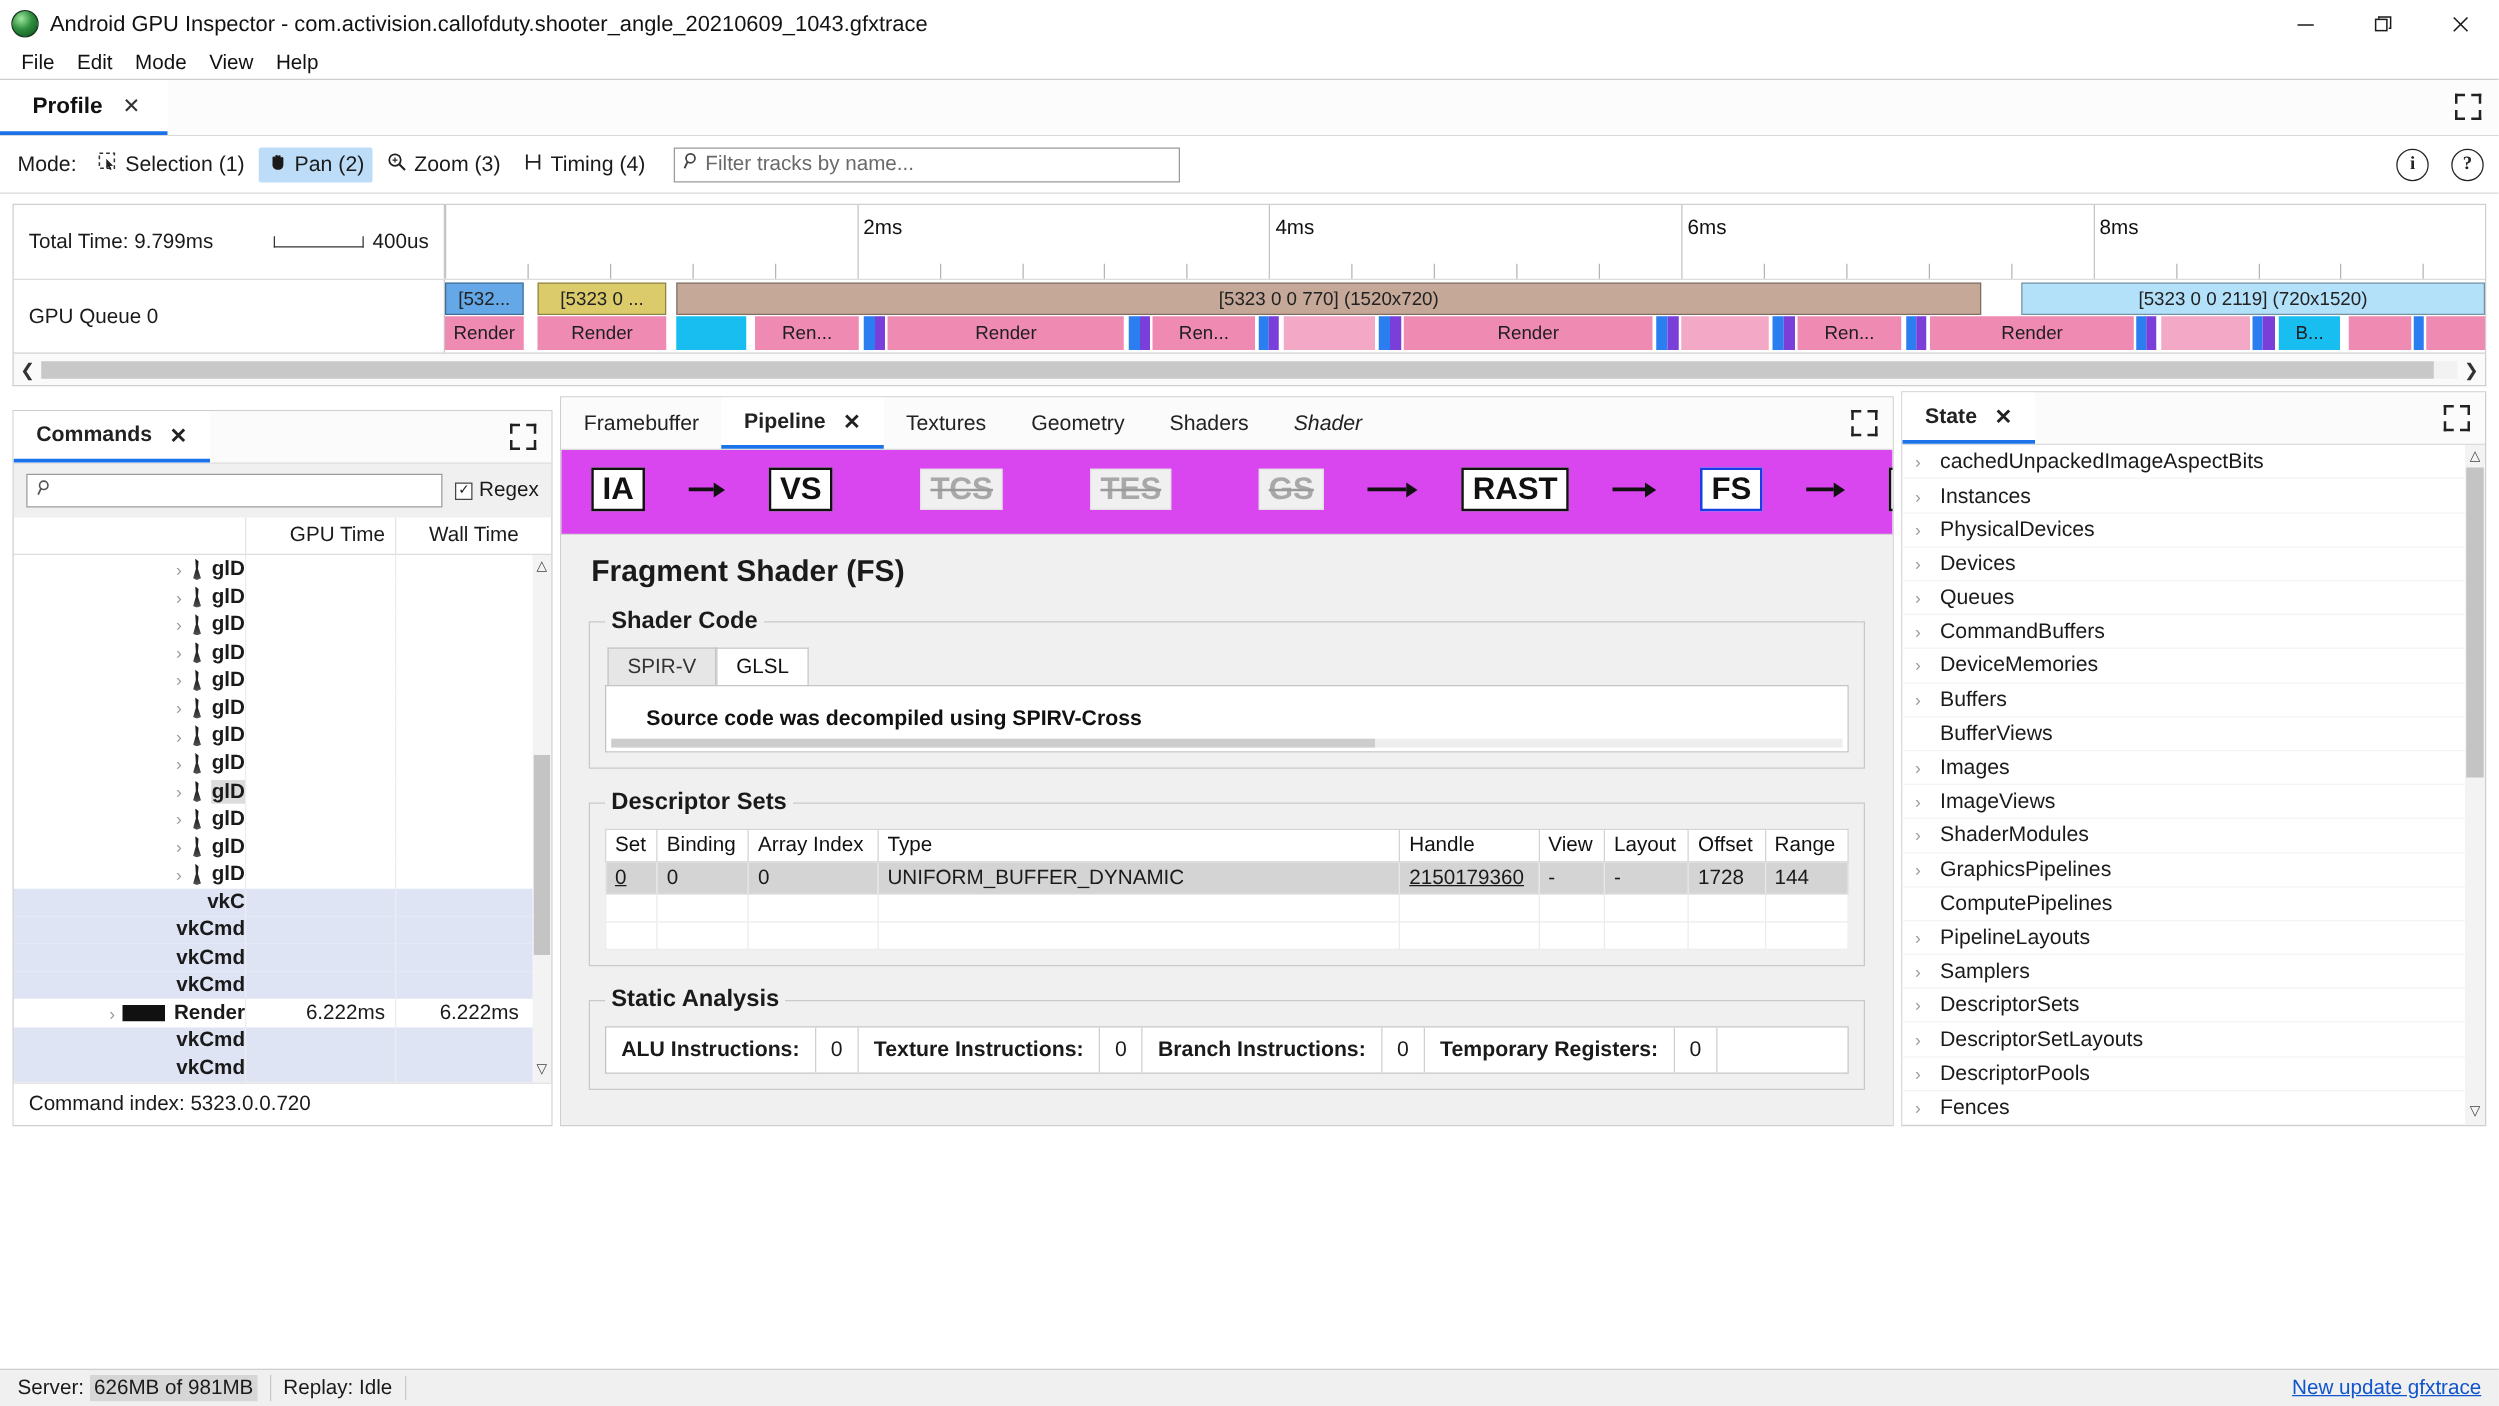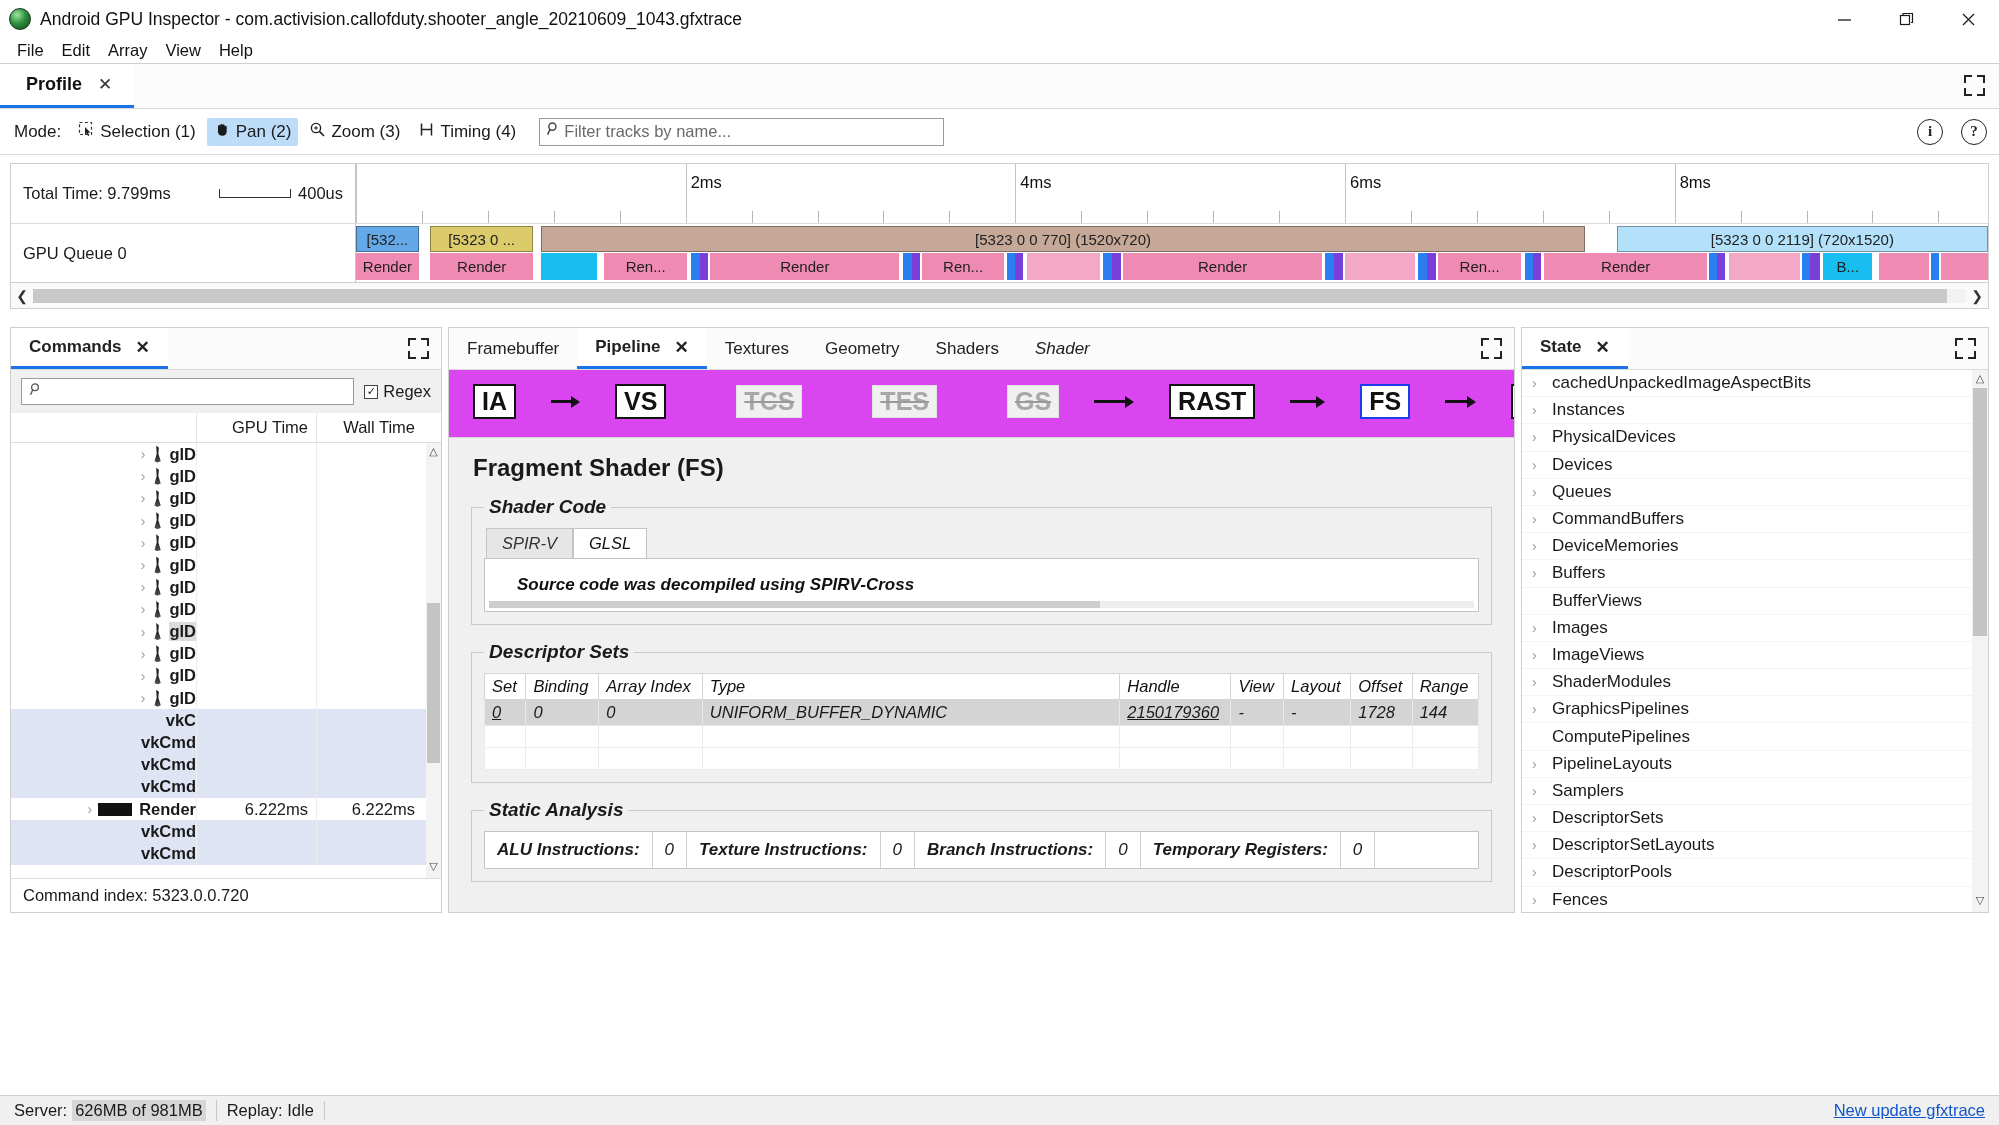--- a/index.html
+++ b/index.html
@@ -134,21 +134,21 @@
     height: 26px; margin: 0 10px; display: flex; align-items: center;
     border-left: 1px solid #cfcfcf; border-right: 1px solid #cfcfcf;
     border-bottom: 1px solid #cfcfcf; background: #fafafa;
   }
   .arrowbtn { width: 22px; text-align: center; font-size: 14px; color: #333; }
   #hscroll-track { flex: 1; height: 14px; background: #f2f2f2; position: relative; }
   #hscroll-thumb { position: absolute; left: 0; top: 0; bottom: 0; width: 99%; background: #c8c8c8; }
 
   
   #panels {
-    display: flex; height: 586px; margin: 18px 10px 0 10px; gap: 6px;
+    display: flex; height: 586px; margin: 6px 10px 0 10px; gap: 6px; align-items: flex-end;
   }
   .panel { background: #fff; border: 1px solid #cfcfcf; display: flex; flex-direction: column; }
   .panel-tabbar {
     height: 42px; display: flex; align-items: stretch; position: relative;
     border-bottom: 1px solid #dcdcdc; background: #fbfbfb;
   }
   .ptab {
     display: flex; align-items: center; gap: 14px; padding: 0 18px;
     font-size: 17px; color: #222; white-space: nowrap;
   }
@@ -218,21 +218,20 @@
   .arrow { display: flex; align-items: center; }
   .arrow .line { height: 2.5px; background: #111; width: 20px; }
   .arrow .head { width:0;height:0;border-left:9px solid #111;border-top:6px solid transparent;border-bottom:6px solid transparent;}
   .plainline { height: 2.5px; background: #111; }
 
   #fs-title { font-size: 24px; font-weight: bold; margin: 16px 0 14px 12px; }
 
   fieldset.grp {
     border: 1px solid #c9c9c9; margin: 0 10px 16px 10px; padding: 10px 12px 12px 12px;
     background: #f0f0f0;
-    font-style: italic;
   }
   fieldset.grp > legend { font-size: 19px; font-weight: bold; padding: 0 5px; }
 
   #code-tabs { display: flex; gap: 0; margin-left: 2px; }
   .ctab {
     padding: 5px 15px; font-size: 16.5px; border: 1px solid #c4c4c4; border-bottom: none;
     background: #e6e6e6; color: #333;
   }
   .ctab.active { background: #fff; color: #111; }
   #code-area {
@@ -303,21 +302,21 @@
         <line x1="3" y1="3" x2="14" y2="14" stroke="#1a1a1a" stroke-width="1.3"></line>
         <line x1="14" y1="3" x2="3" y2="14" stroke="#1a1a1a" stroke-width="1.3"></line>
       </svg>
     </div>
   </div>
 </div>
 
 <div id="menubar">
   <div class="mi">File</div>
   <div class="mi">Edit</div>
-  <div class="mi">Array</div>
+  <div class="mi">Mode</div>
   <div class="mi">View</div>
   <div class="mi">Help</div>
 </div>
 
 <div id="profile-tabbar">
   <div class="bigtab">
     <span>Profile</span>
     <span class="tabclose">✕</span>
   </div>
   <div id="profile-maximize">

